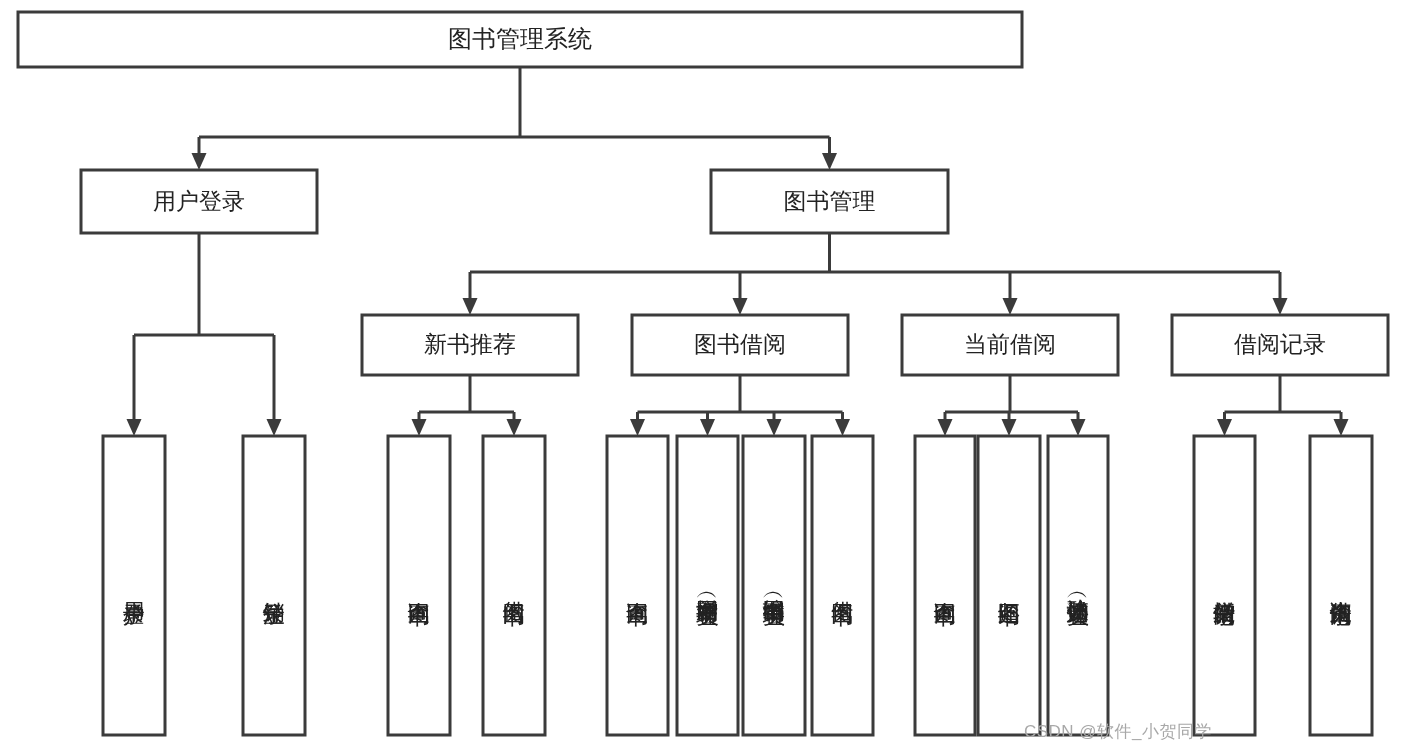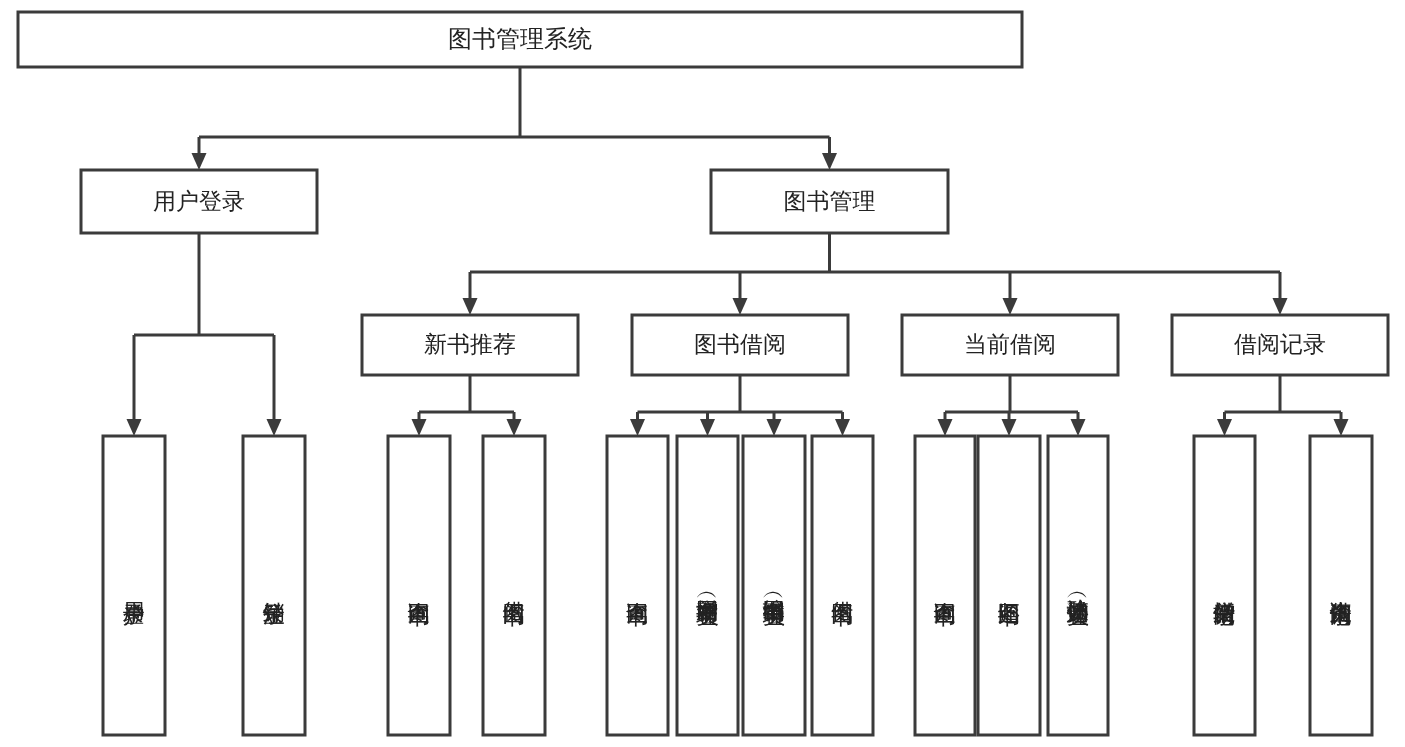--- a/index.html
+++ b/index.html
@@ -217,13 +217,14 @@
       <div class="vlabel" style="left: 607px; top: 436px; width: 61px; height: 299px;">查询图书</div>
       <div class="vlabel" style="left: 677px; top: 436px; width: 61px; height: 299px;">新增图书（管理员）</div>
       <div class="vlabel" style="left: 743px; top: 436px; width: 62px; height: 299px;">编辑图书（管理员）</div>
       <div class="vlabel" style="left: 812px; top: 436px; width: 61px; height: 299px;">借阅图书</div>
       <div class="vlabel" style="left: 915px; top: 436px; width: 60px; height: 299px;">查询图书</div>
       <div class="vlabel" style="left: 978px; top: 436px; width: 62px; height: 299px;">归还图书</div>
       <div class="vlabel" style="left: 1048px; top: 436px; width: 60px; height: 299px;">确认归还（管理员）</div>
       <div class="vlabel" style="left: 1194px; top: 436px; width: 61px; height: 299px;">新增借阅记录</div>
       <div class="vlabel" style="left: 1310px; top: 436px; width: 62px; height: 299px;">查询借阅记录</div>
     </div>
+  <div class="watermark">CSDN @软件_小贺同学</div>
 </div>
 
 </body></html>

